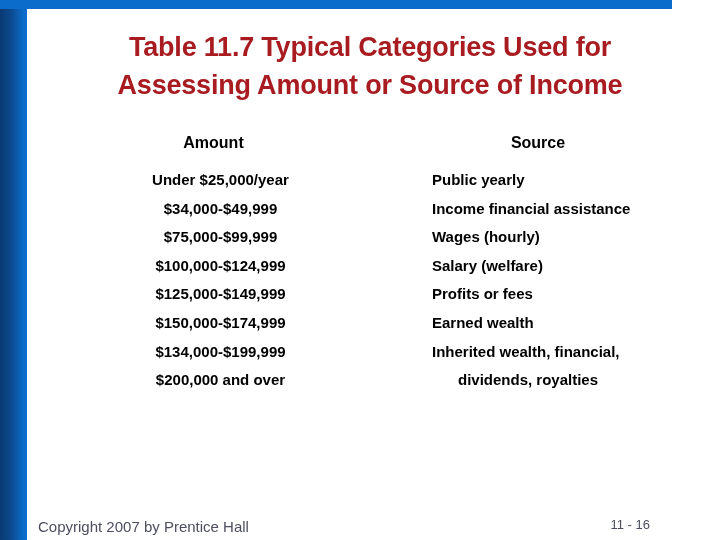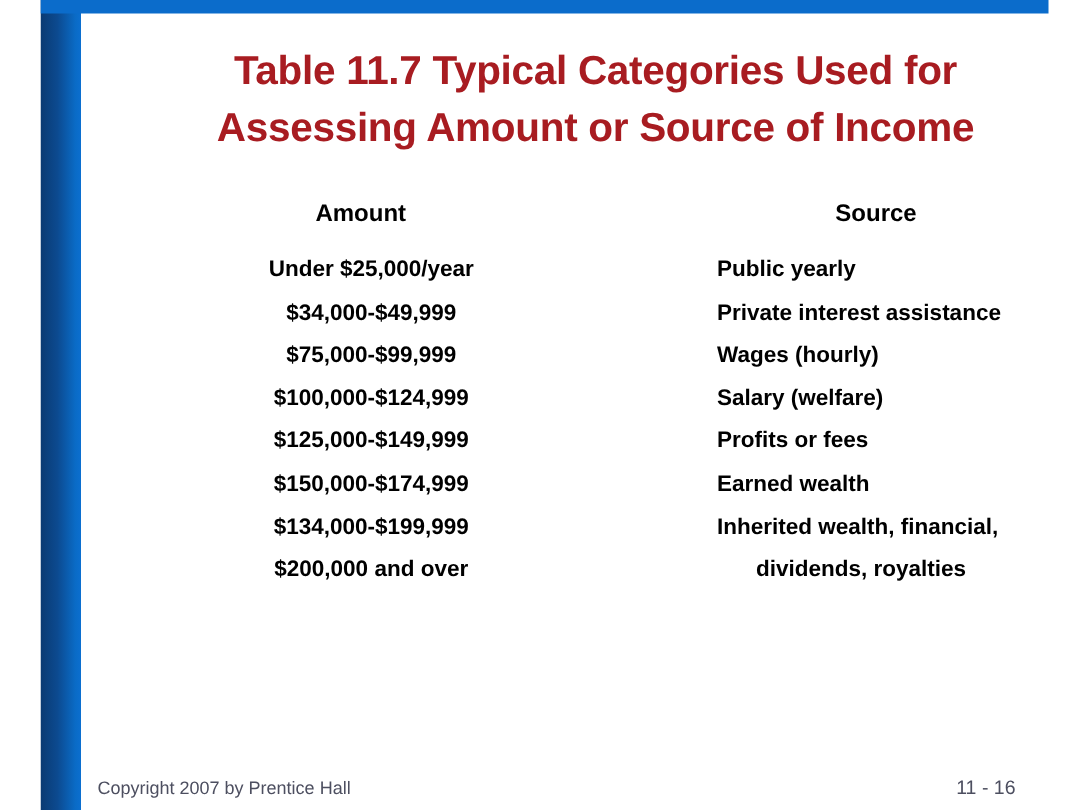--- a/index.html
+++ b/index.html
@@ -14,21 +14,20 @@
     overflow: hidden;
     font-family: "Liberation Sans", sans-serif;
   }
 
   #slide {
     position: relative;
     width: 672px;
     height: 540px;
     background: #ffffff;
     overflow: hidden;
-    margin-left: 27px;
   }
 
   
   .top-band {
     position: absolute;
     left: 0;
     top: 0;
     width: 720px;
     height: 9px;
     background: #0b6ccb;
@@ -75,21 +74,21 @@
   }
   .columns {
     position: relative;
     width: 693px;
   }
   .col {
     position: absolute;
     top: 0;
   }
   .col-amount { left: 45px;  width: 283px; }
-  .col-source { left: 380px; width: 300px; }
+  .col-source { left: 361px; width: 300px; }
 
   .col-header {
     font-size: 16px;
     font-weight: bold;
     color: #000000;
     text-align: center;
     line-height: 30px;
     margin-bottom: 8px;
     white-space: nowrap;
   }
@@ -118,21 +117,21 @@
   .row-item.wrap .wrap-l2 {
     display: block;
     padding-left: 26px;
   }
 
   
   .footer-copy {
     position: absolute;
     left: 38px;
     top: 518px;
-    font-size: 12px;
+    font-size: 15px;
     color: #4d4f60;
     white-space: nowrap;
     text-align: center;
   }
   .footer-page {
     position: absolute;
     right: 22px;
     top: 517px;
     font-size: 13px;
     color: #4d4f60;
@@ -168,21 +167,21 @@
           <div class="row-item">$150,000-$174,999</div>
           <div class="row-item">$134,000-$199,999</div>
           <div class="row-item">$200,000 and over</div>
         </div>
       </div>
 
       <div class="col col-source">
         <div class="col-header right-head">Source</div>
         <div class="rows">
           <div class="row-item">Public yearly</div>
-          <div class="row-item">Private interest assistance</div>
+          <div class="row-item">Income financial assistance</div>
           <div class="row-item">Wages (hourly)</div>
           <div class="row-item">Salary (welfare)</div>
           <div class="row-item">Profits or fees</div>
           <div class="row-item">Earned wealth</div>
           <div class="row-item wrap">
             <span>Inherited wealth, financial,</span>
             <span class="wrap-l2">dividends, royalties</span>
           </div>
         </div>
       </div>

